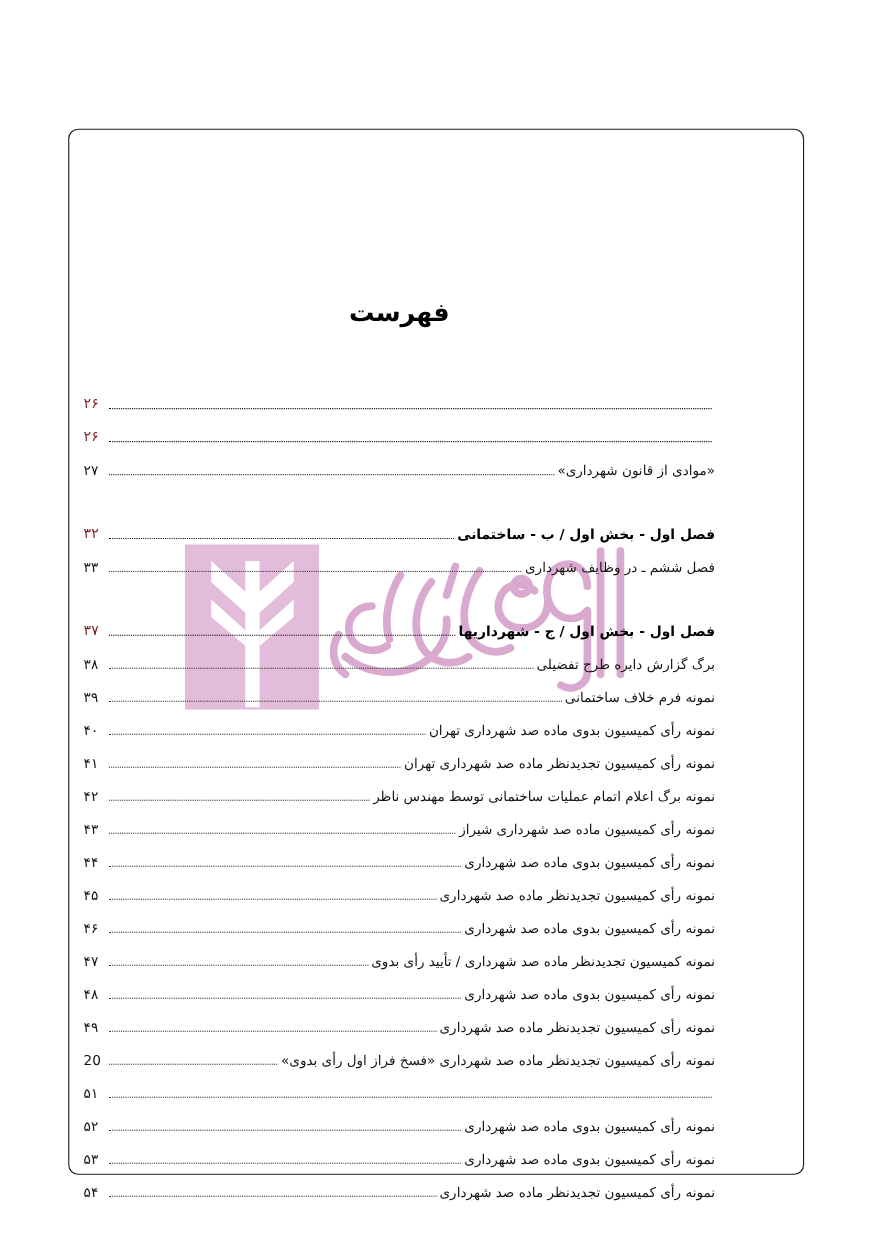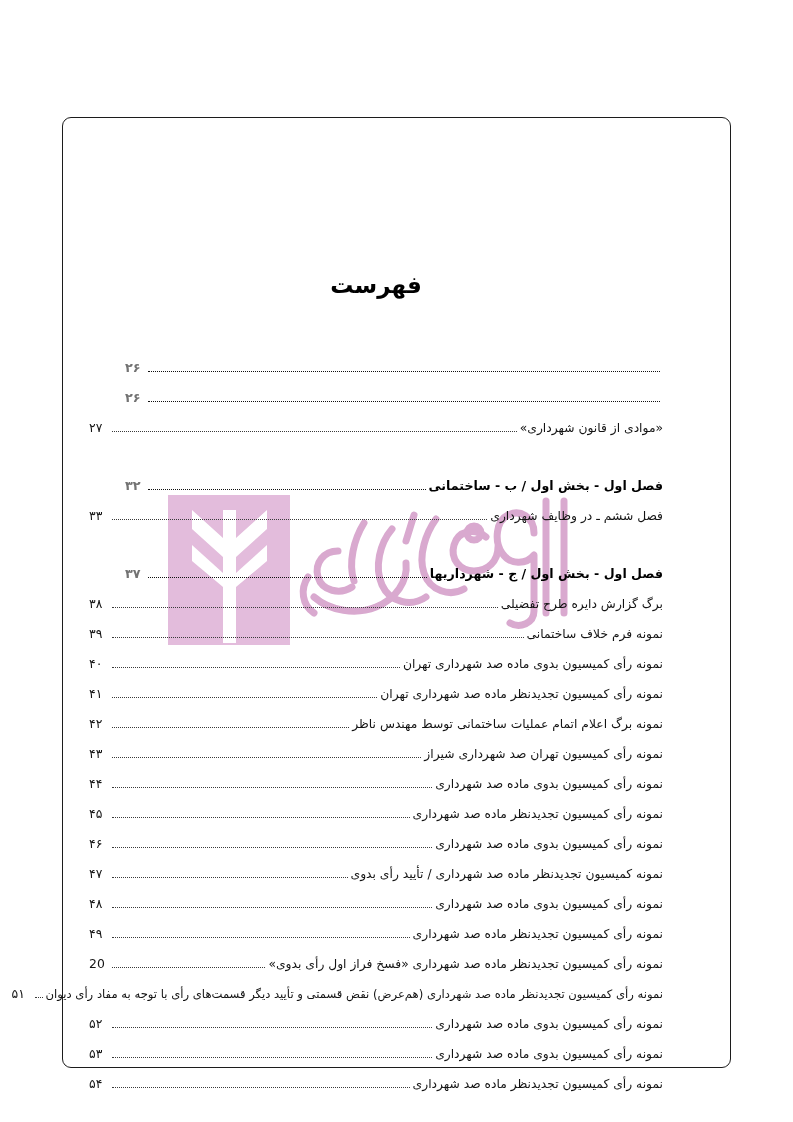--- a/index.html
+++ b/index.html
@@ -36,21 +36,21 @@
     width: 410px;
     height: 155px;
     pointer-events: none;
     z-index: 0;
   }
   #watermark svg { display: block; width: 100%; height: 100%; }
 
   
   #content {
     position: absolute;
-    left: 75px;
+    left: 62px;
     top: 117px;
     width: 602px;
     height: 951px;
     box-sizing: border-box;
     padding: 0 14px;
     z-index: 2;
   }
 
   #toc-title {
     text-align: center;
@@ -106,24 +106,23 @@
   .toc-page {
     flex: 0 0 auto;
     font-size: 12.4px;
     color: #131313;
     padding-bottom: 4px;
     min-width: 20px;
     text-align: left;
     white-space: nowrap;
   }
   .toc-row.bold .toc-page {
-    font-weight: bold;
+    font-weight: normal;
     font-size: 12.8px;
-    color: #737373;
-    margin-left: 36px;
+    color: #7f1d1d;
   }
 </style>
 </head>
 <body>
 
 <div id="watermark">
   <svg viewBox="0 0 410 155" xmlns="http://www.w3.org/2000/svg">
 
     <g>
       <rect x="0" y="2" width="122" height="150" fill="#e3bcdc"></rect>
@@ -203,21 +202,21 @@
         <span class="toc-label">نمونه رأی کمیسیون تجدیدنظر ماده صد شهرداری تهران</span>
         <span class="toc-dots"></span>
         <span class="toc-page">۴۱</span>
       </div>
       <div class="toc-row">
         <span class="toc-label">نمونه برگ اعلام اتمام عملیات ساختمانی توسط مهندس ناظر</span>
         <span class="toc-dots"></span>
         <span class="toc-page">۴۲</span>
       </div>
       <div class="toc-row">
-        <span class="toc-label">نمونه رأی کمیسیون تهران صد شهرداری شیراز</span>
+        <span class="toc-label">نمونه رأی کمیسیون ماده صد شهرداری شیراز</span>
         <span class="toc-dots"></span>
         <span class="toc-page">۴۳</span>
       </div>
       <div class="toc-row">
         <span class="toc-label">نمونه رأی کمیسیون بدوی ماده صد شهرداری</span>
         <span class="toc-dots"></span>
         <span class="toc-page">۴۴</span>
       </div>
       <div class="toc-row">
         <span class="toc-label">نمونه رأی کمیسیون تجدیدنظر ماده صد شهرداری</span>
@@ -243,21 +242,20 @@
         <span class="toc-label">نمونه رأی کمیسیون تجدیدنظر ماده صد شهرداری</span>
         <span class="toc-dots"></span>
         <span class="toc-page">۴۹</span>
       </div>
       <div class="toc-row">
         <span class="toc-label">نمونه رأی کمیسیون تجدیدنظر ماده صد شهرداری «فسخ فراز اول رأی بدوی»</span>
         <span class="toc-dots"></span>
         <span class="toc-page">20</span>
       </div>
       <div class="toc-row long">
-        <span class="toc-label">نمونه رأی کمیسیون تجدیدنظر ماده صد شهرداری (هم‌عرض) نقض قسمتی و تأیید دیگر قسمت‌های رأی با توجه به مفاد رأی دیوان</span>
         <span class="toc-dots"></span>
         <span class="toc-page">۵۱</span>
       </div>
       <div class="toc-row">
         <span class="toc-label">نمونه رأی کمیسیون بدوی ماده صد شهرداری</span>
         <span class="toc-dots"></span>
         <span class="toc-page">۵۲</span>
       </div>
       <div class="toc-row">
         <span class="toc-label">نمونه رأی کمیسیون بدوی ماده صد شهرداری</span>

